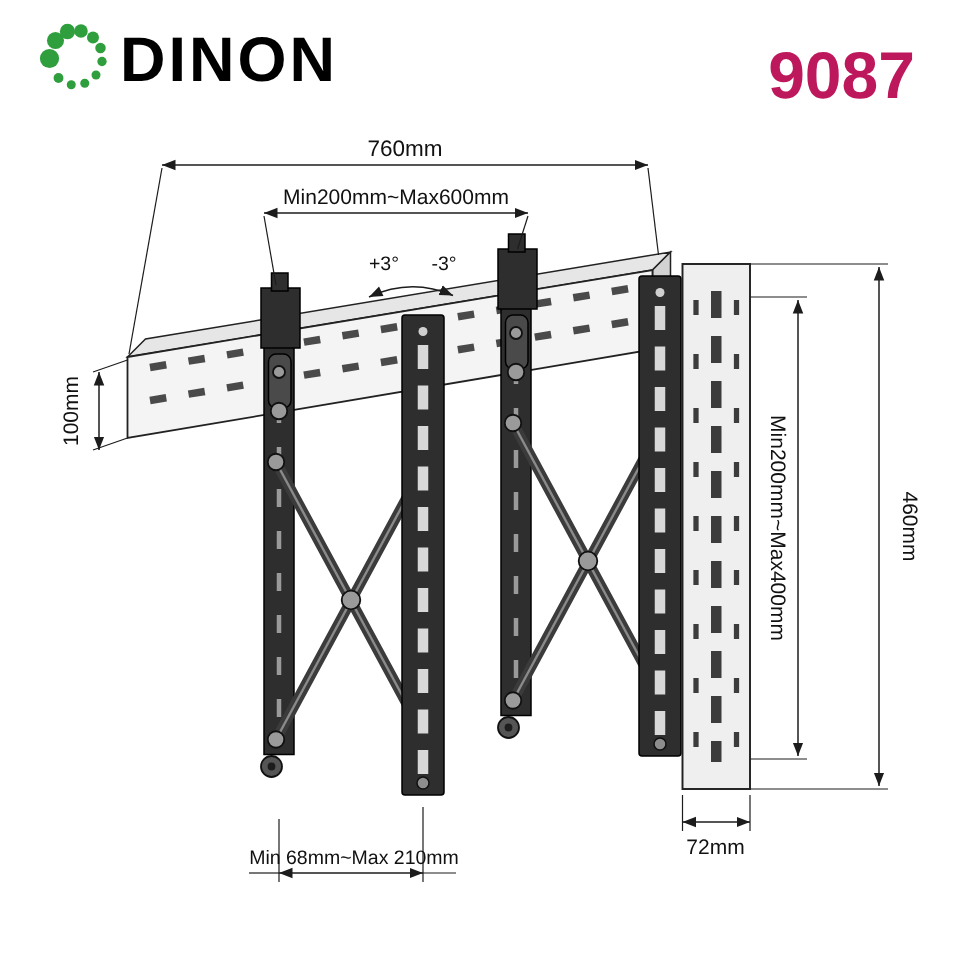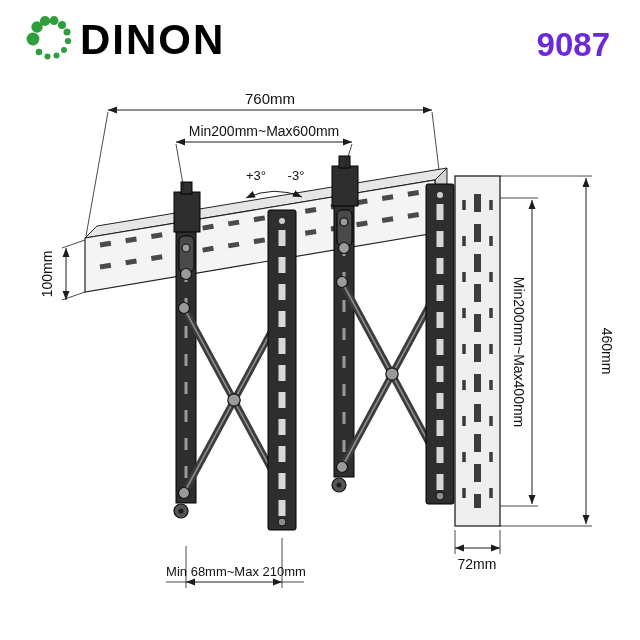--- a/index.html
+++ b/index.html
@@ -7,21 +7,21 @@
     width:640px;height:640px;position:relative;background:#ffffff;
     font-family:"Liberation Sans","DejaVu Sans",sans-serif;overflow:hidden;
   }
   .header{position:absolute;top:0;left:0;width:640px;height:80px;}
   .logo-wrap{position:absolute;left:24px;top:12px;width:54px;height:54px;}
   .brand-name{
     position:absolute;left:80px;top:16px;font-size:42px;font-weight:700;
     letter-spacing:2px;color:#000;
   }
   .model-number{
-    position:absolute;right:30px;top:26px;font-size:33px;font-weight:700;color:#6d28d9;
+    position:absolute;right:30px;top:26px;font-size:44px;font-weight:700;color:#be185d;
   }
   .drawing{position:absolute;left:0;top:78px;}
   .dim{stroke:var(--line,#1c1c1c);stroke-width:1;fill:none;}
   .ext{stroke:var(--line,#1c1c1c);stroke-width:0.8;fill:none;}
   .dim-label{font-size:14px;fill:#111;}
   .dim-label-lg{font-size:15px;fill:#111;}
   .dim-label-sm{font-size:13px;fill:#111;}
   .metal-dark{fill:#2e2e2e;stroke:#000;stroke-width:1;}
   .metal-mid{fill:#4a4a4a;stroke:#000;stroke-width:1;}
   .plate{fill:#f4f4f4;stroke:#222;stroke-width:1.2;}

